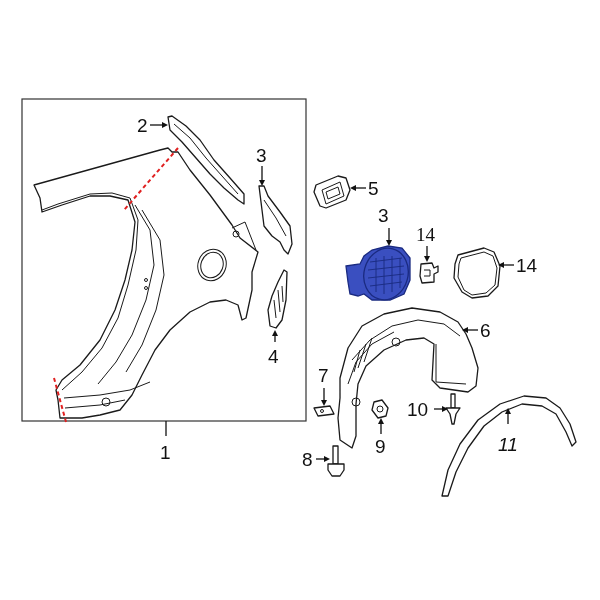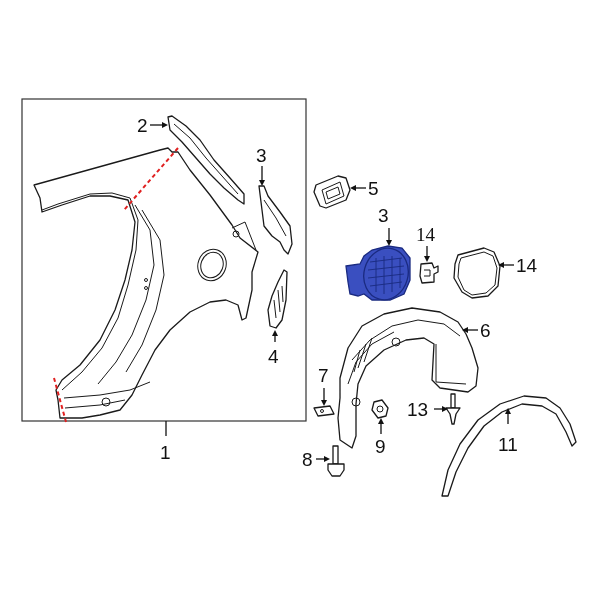--- a/index.html
+++ b/index.html
@@ -154,17 +154,17 @@
 
 <div class="callout" style="left:160px;top:443px;">1</div>
 <div class="callout" style="left:137px;top:116px;">2</div>
 <div class="callout" style="left:256px;top:146px;">3</div>
 <div class="callout" style="left:268px;top:347px;">4</div>
 <div class="callout" style="left:368px;top:179px;">5</div>
 <div class="callout" style="left:480px;top:321px;">6</div>
 <div class="callout" style="left:318px;top:366px;">7</div>
 <div class="callout" style="left:302px;top:450px;">8</div>
 <div class="callout" style="left:375px;top:437px;">9</div>
-<div class="callout" style="left:407px;top:400px;">13</div>
-<div class="callout" style="left:498px;top:435px;">11</div>
+<div class="callout" style="left:407px;top:400px;">10</div>
+<div class="callout" style="left:498px;top:435px;font-style:italic;">11</div>
 <div class="callout" style="left:516px;top:256px;">14</div>
 <div class="callout" style="left:378px;top:206px;">3</div>
 <div class="callout" style="left:416px;top:225px;font-family:Liberation Serif, serif;">14</div>
 
 </body></html>

